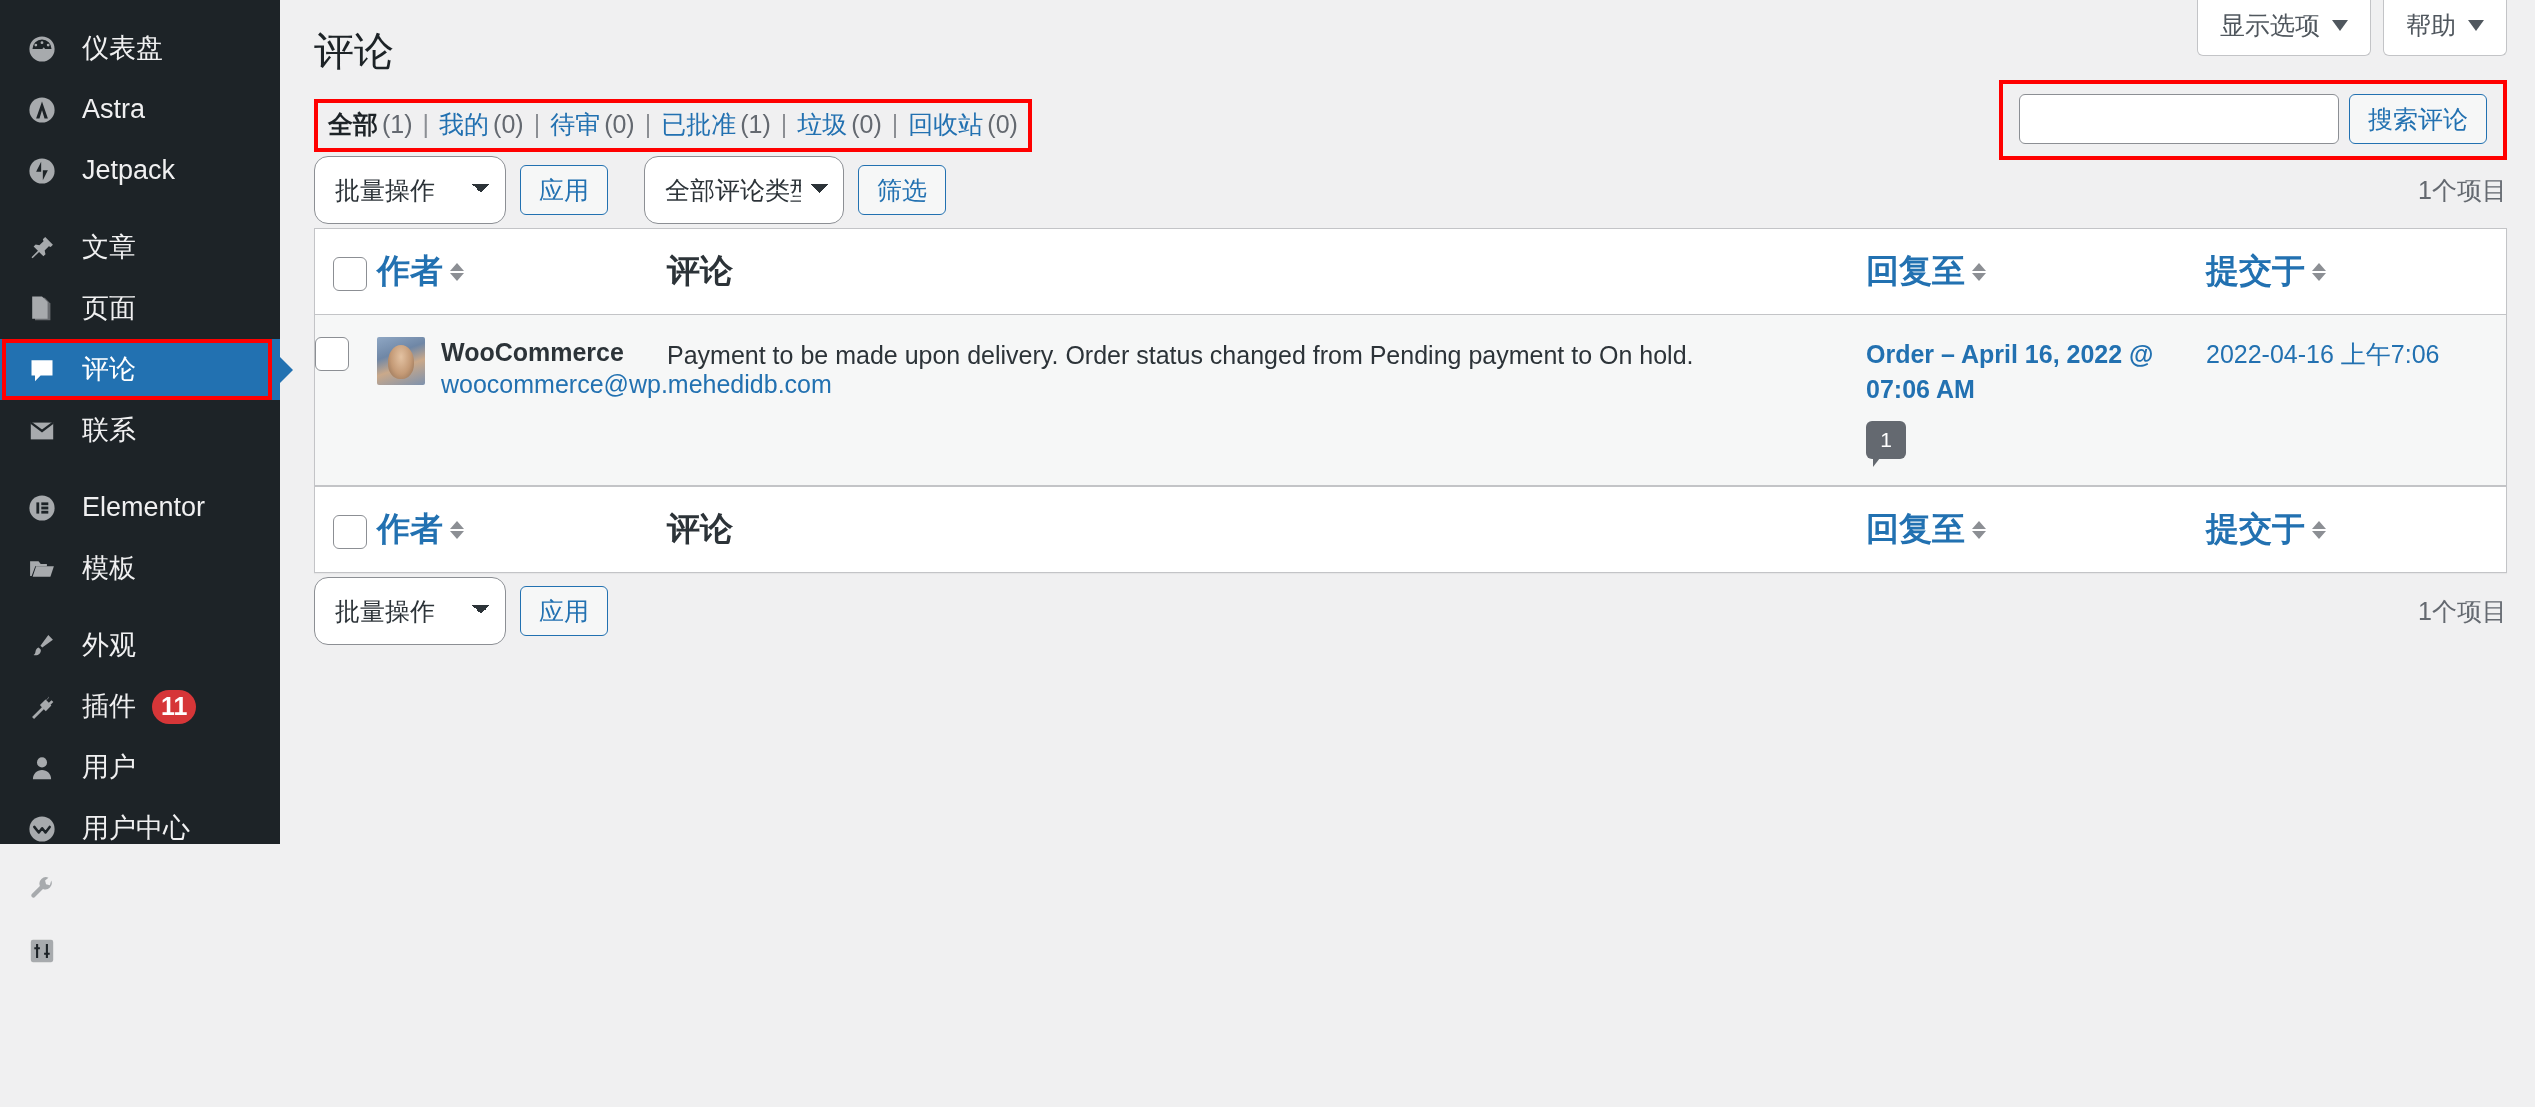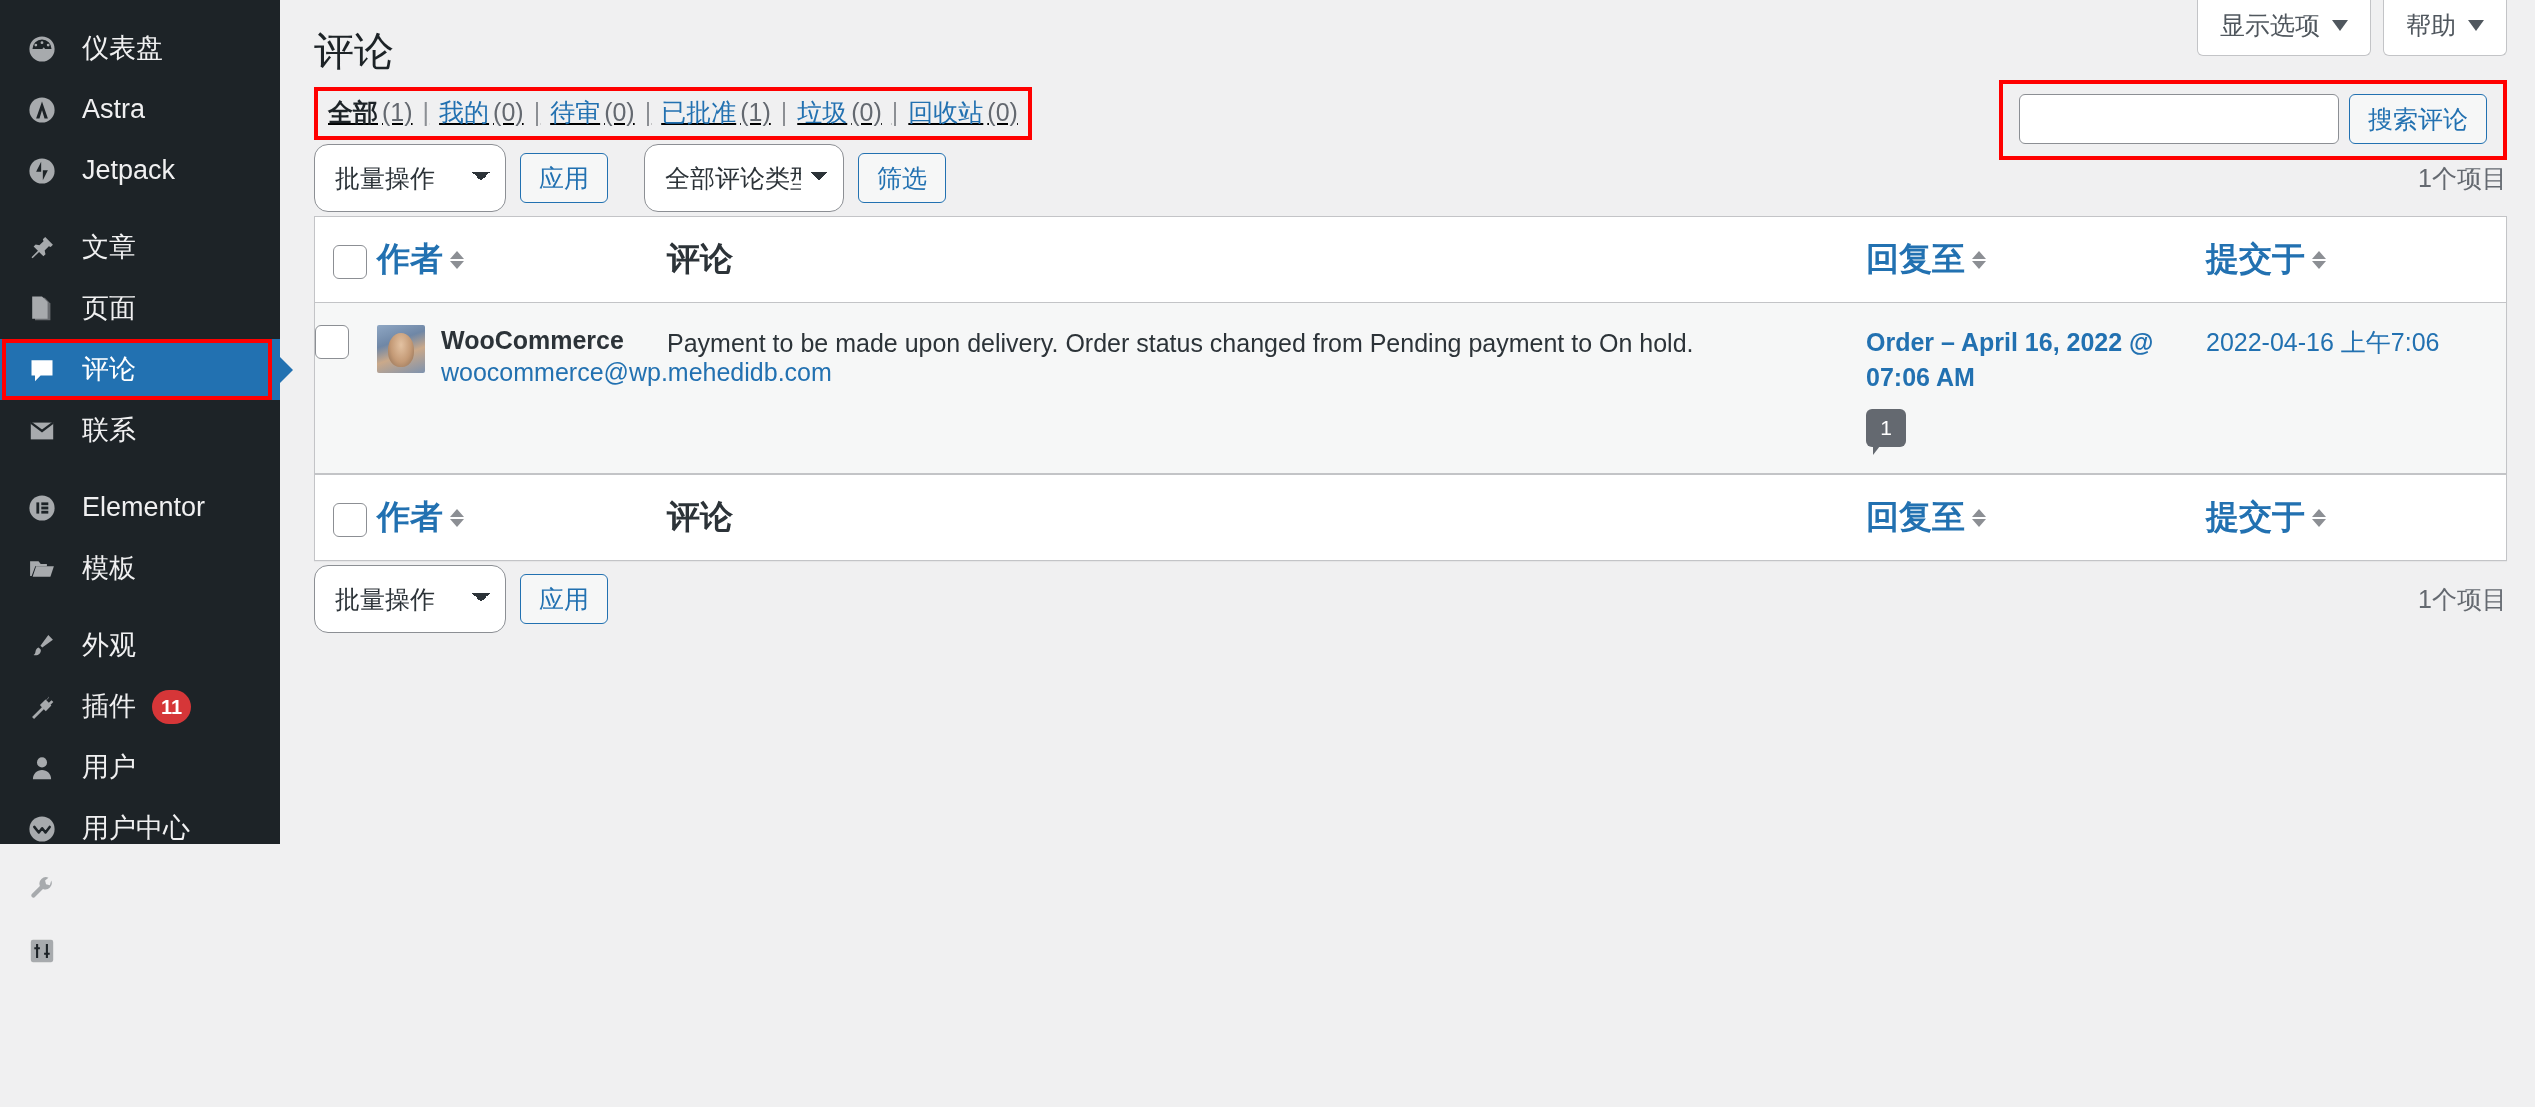--- a/index.html
+++ b/index.html
@@ -60,21 +60,21 @@
   .menu-sep { height: 16px; }
 
   .badge-count {
     display: inline-flex;
     align-items: center; justify-content: center;
     min-width: 34px; height: 34px;
     margin-left: 16px;
     border-radius: 17px;
     background: #d63638;
     color: #fff;
-    font-size: 20px;
+    font-size: 25px;
     font-weight: 600;
     padding: 0 9px;
   }
 
   
   #main {
     flex: 1;
     position: relative;
     background: #f0f0f1;
     height: 1107px;
@@ -117,22 +117,21 @@
     color: #1d2327;
     margin: 16px 0 0 0;
     padding: 9px 0 4px 0;
     line-height: 1.3;
   }
 
   
   .subsub-wrap {
     position: relative;
     display: inline-block;
-    margin-top: 6px;
-    text-decoration: underline;
+    margin-top: 18px;
   }
   ul.subsubsub {
     list-style: none;
     margin: 0;
     padding: 8px 14px 10px 14px;
     display: flex;
     align-items: center;
     font-size: 25px;
     color: #2271b1;
     line-height: 1.4;

